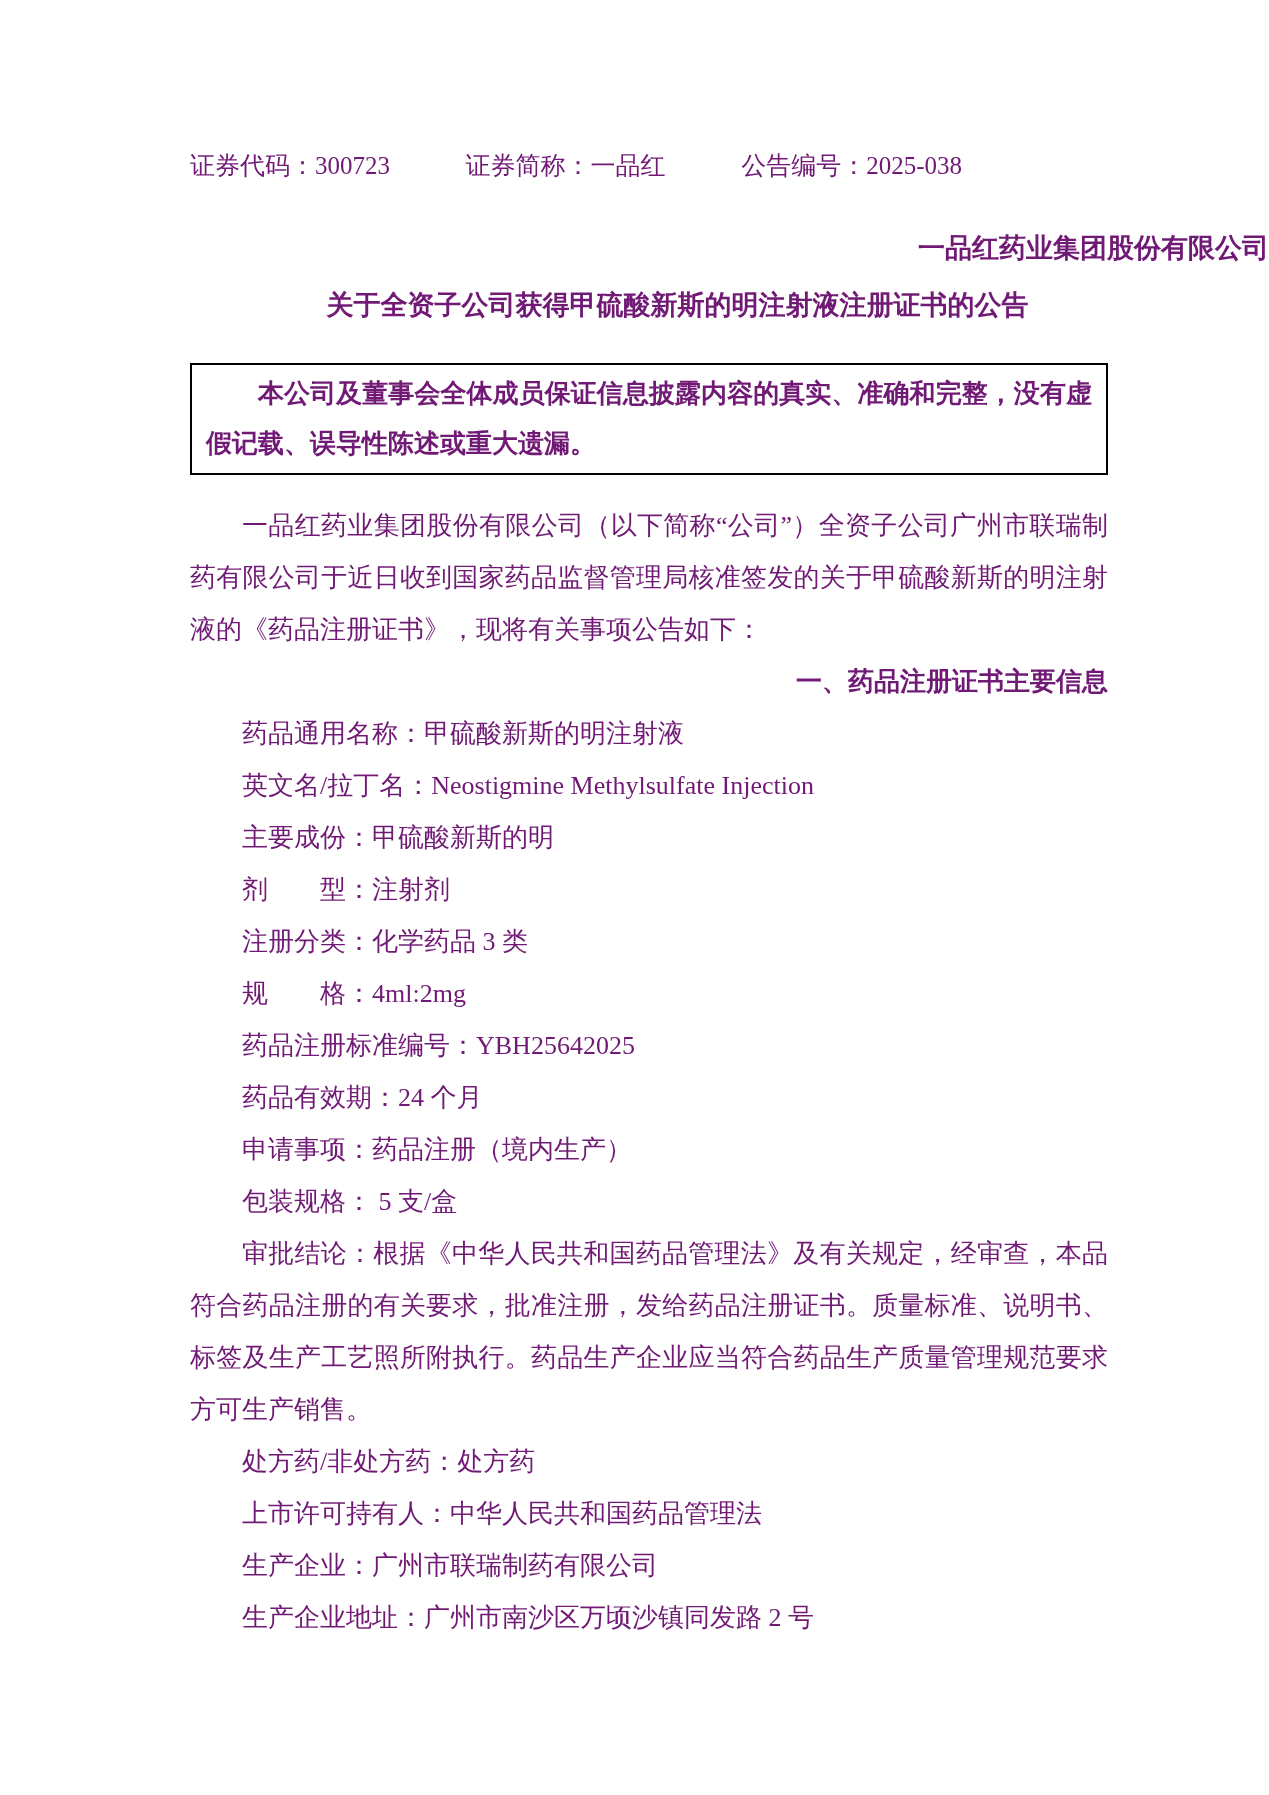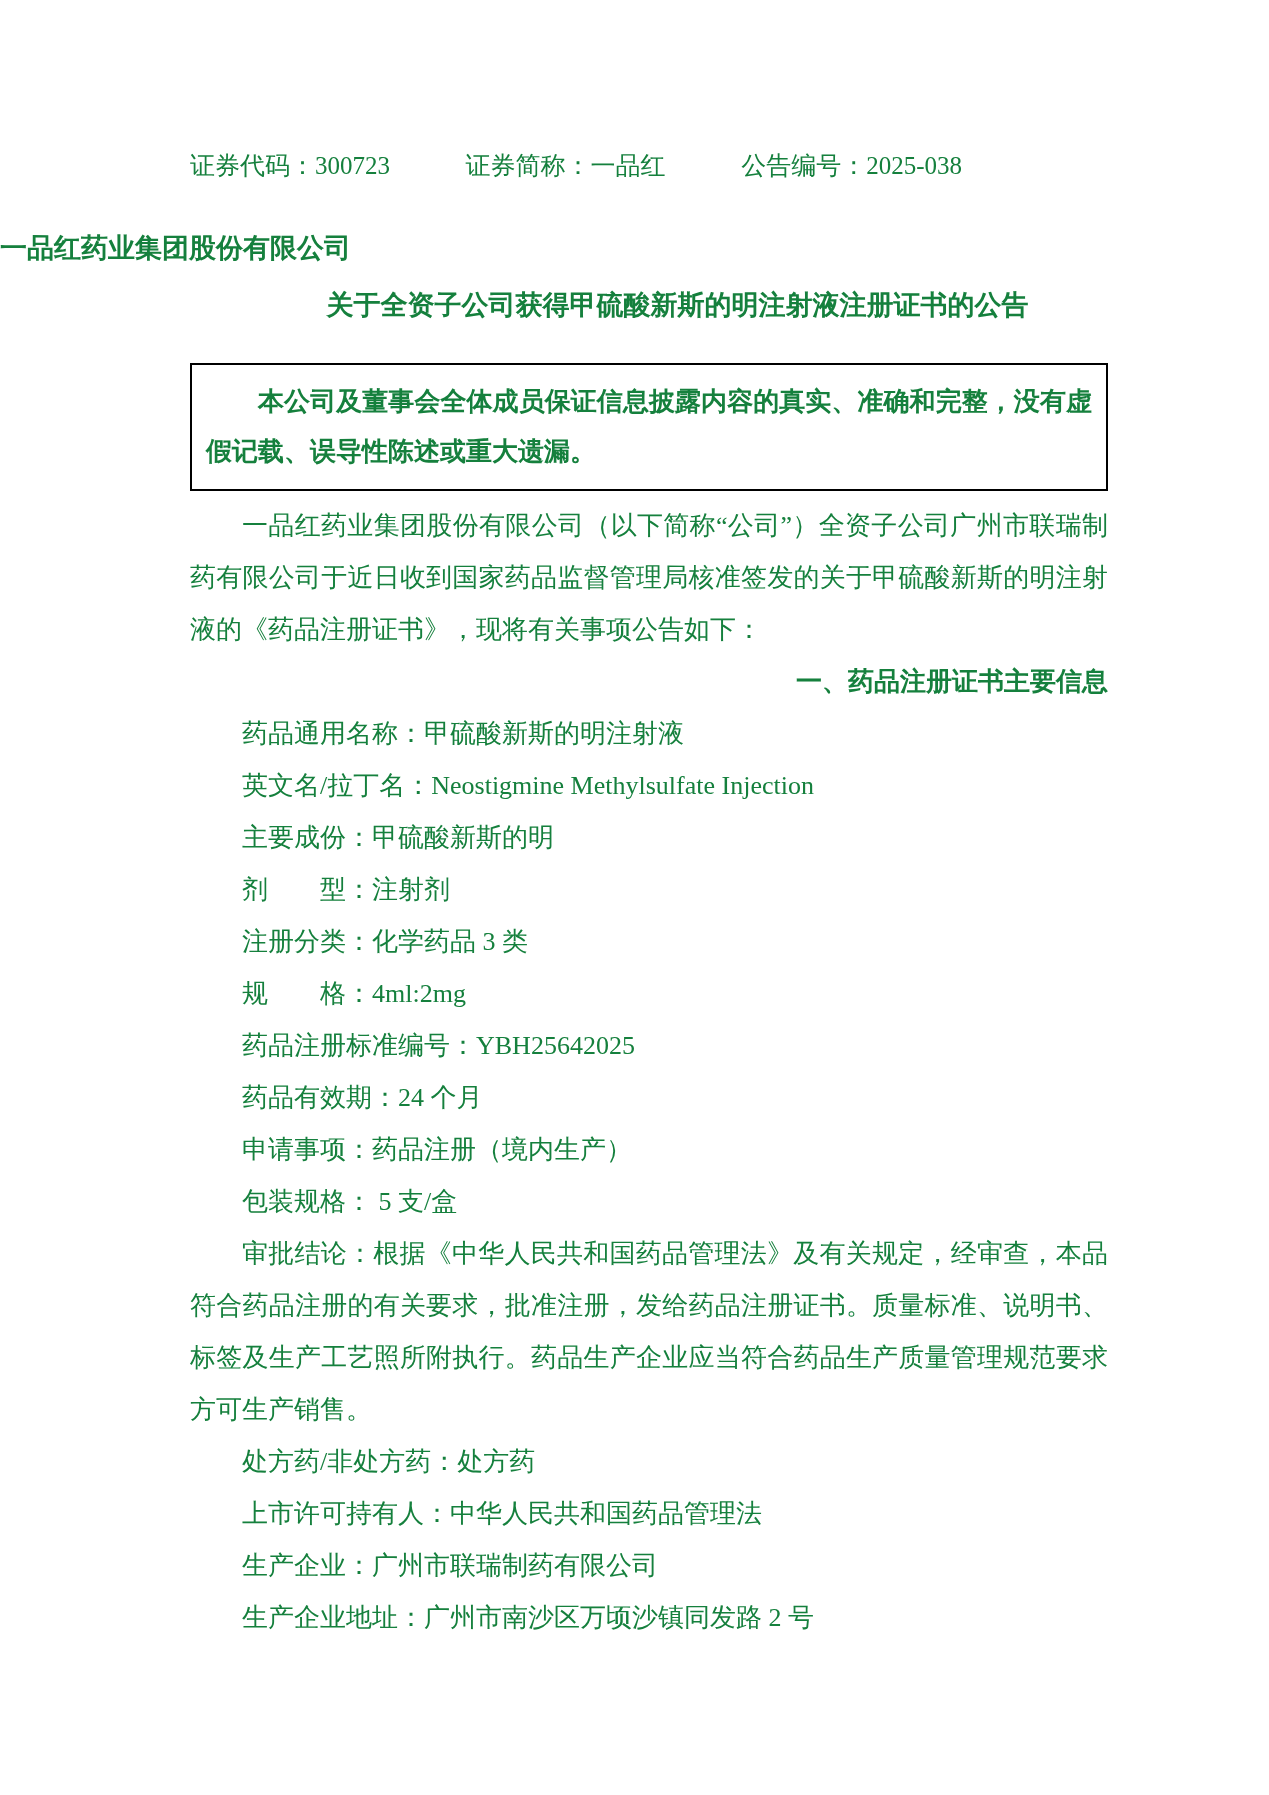--- a/index.html
+++ b/index.html
@@ -5,42 +5,42 @@
   html, body {
     margin: 0;
     padding: 0;
     background: #ffffff;
   }
   .page {
     position: relative;
     width: 1269px;
     height: 1722px;
     background: #ffffff;
-    color: #15803d;
+    color: #701a75;
     font-family: "Liberation Serif", "DejaVu Serif", serif;
     overflow: hidden;
   }
   .header-row {
     position: absolute;
     top: 150px;
     left: 190px;
     width: 772px;
     display: flex;
     justify-content: space-between;
     font-size: 25px;
     line-height: 32px;
     white-space: nowrap;
   }
   .doc-title {
     position: absolute;
     top: 231px;
     left: 0;
     width: 100%;
     margin: 0;
-    text-align: left;
+    text-align: right;
     font-size: 27px;
     font-weight: bold;
     line-height: 34px;
   }
   .doc-subtitle {
     position: absolute;
     top: 288px;
     left: 0;
     width: 100%;
     margin: 0;
@@ -50,21 +50,21 @@
     line-height: 34px;
     padding-left: 43px;
   }
   .disclaimer-box {
     position: absolute;
     top: 363px;
     left: 190px;
     width: 918px;
     box-sizing: border-box;
     border: 2px solid #000000;
-    padding: 12px 14px;
+    padding: 4px 14px;
   }
   .disclaimer-text {
     margin: 0;
     font-size: 26px;
     font-weight: bold;
     line-height: 50px;
     text-indent: 2em;
     text-align: justify;
   }
   .doc-body {

